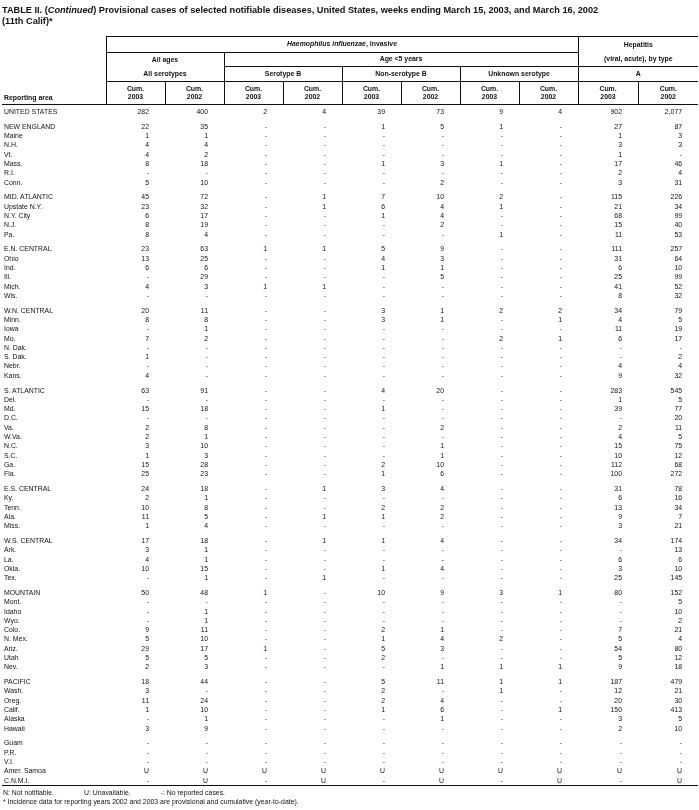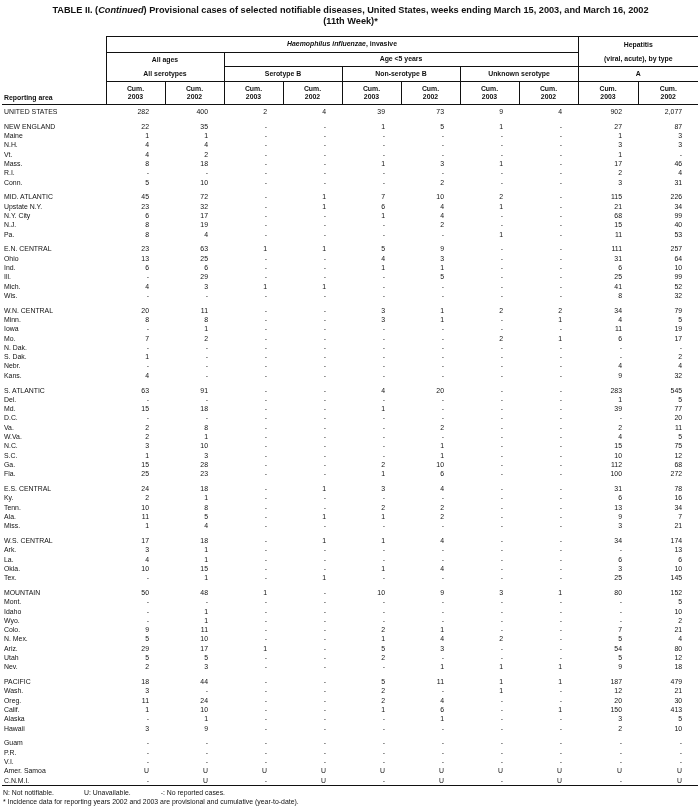--- a/index.html
+++ b/index.html
@@ -4,21 +4,21 @@
 <style>
   html, body {
     margin: 0; padding: 0;
     width: 699px; height: 810px;
     background: #ffffff;
     color: #111111;
     font-family: "Liberation Sans", sans-serif;
     overflow: hidden;
   }
   .page { padding: 5px 0 0 2px; }
-  .title-block { margin-bottom: 9px; text-align: center; }
+  .title-block { margin-bottom: 9px; }
   .title-line {
     font-size: 9.2px;
     font-weight: bold;
     line-height: 11px;
     letter-spacing: 0;
   }
   table {
     border-collapse: collapse;
     table-layout: fixed;
     width: 695px;
@@ -67,21 +67,21 @@
   .fn-item { display: inline-block; margin-right: 30px; }
   .fn-item:last-child { margin-right: 0; }
 </style>
 </head>
 <body>
 
 <div class="page">
 
   <div class="title-block">
     <div class="title-line"><span>TABLE II. (</span><i>Continued</i><span>) Provisional cases of selected notifiable diseases, United States, weeks ending March 15, 2003, and March 16, 2002</span></div>
-    <div class="title-line">(11th Week)*</div>
+    <div class="title-line">(11th Calif)*</div>
   </div>
 
   <table>
     <colgroup>
       <col style="width:104px">
       <col style="width:59px">
         <col style="width:59px">
       <col style="width:59px">
         <col style="width:59px">
       <col style="width:59px">

